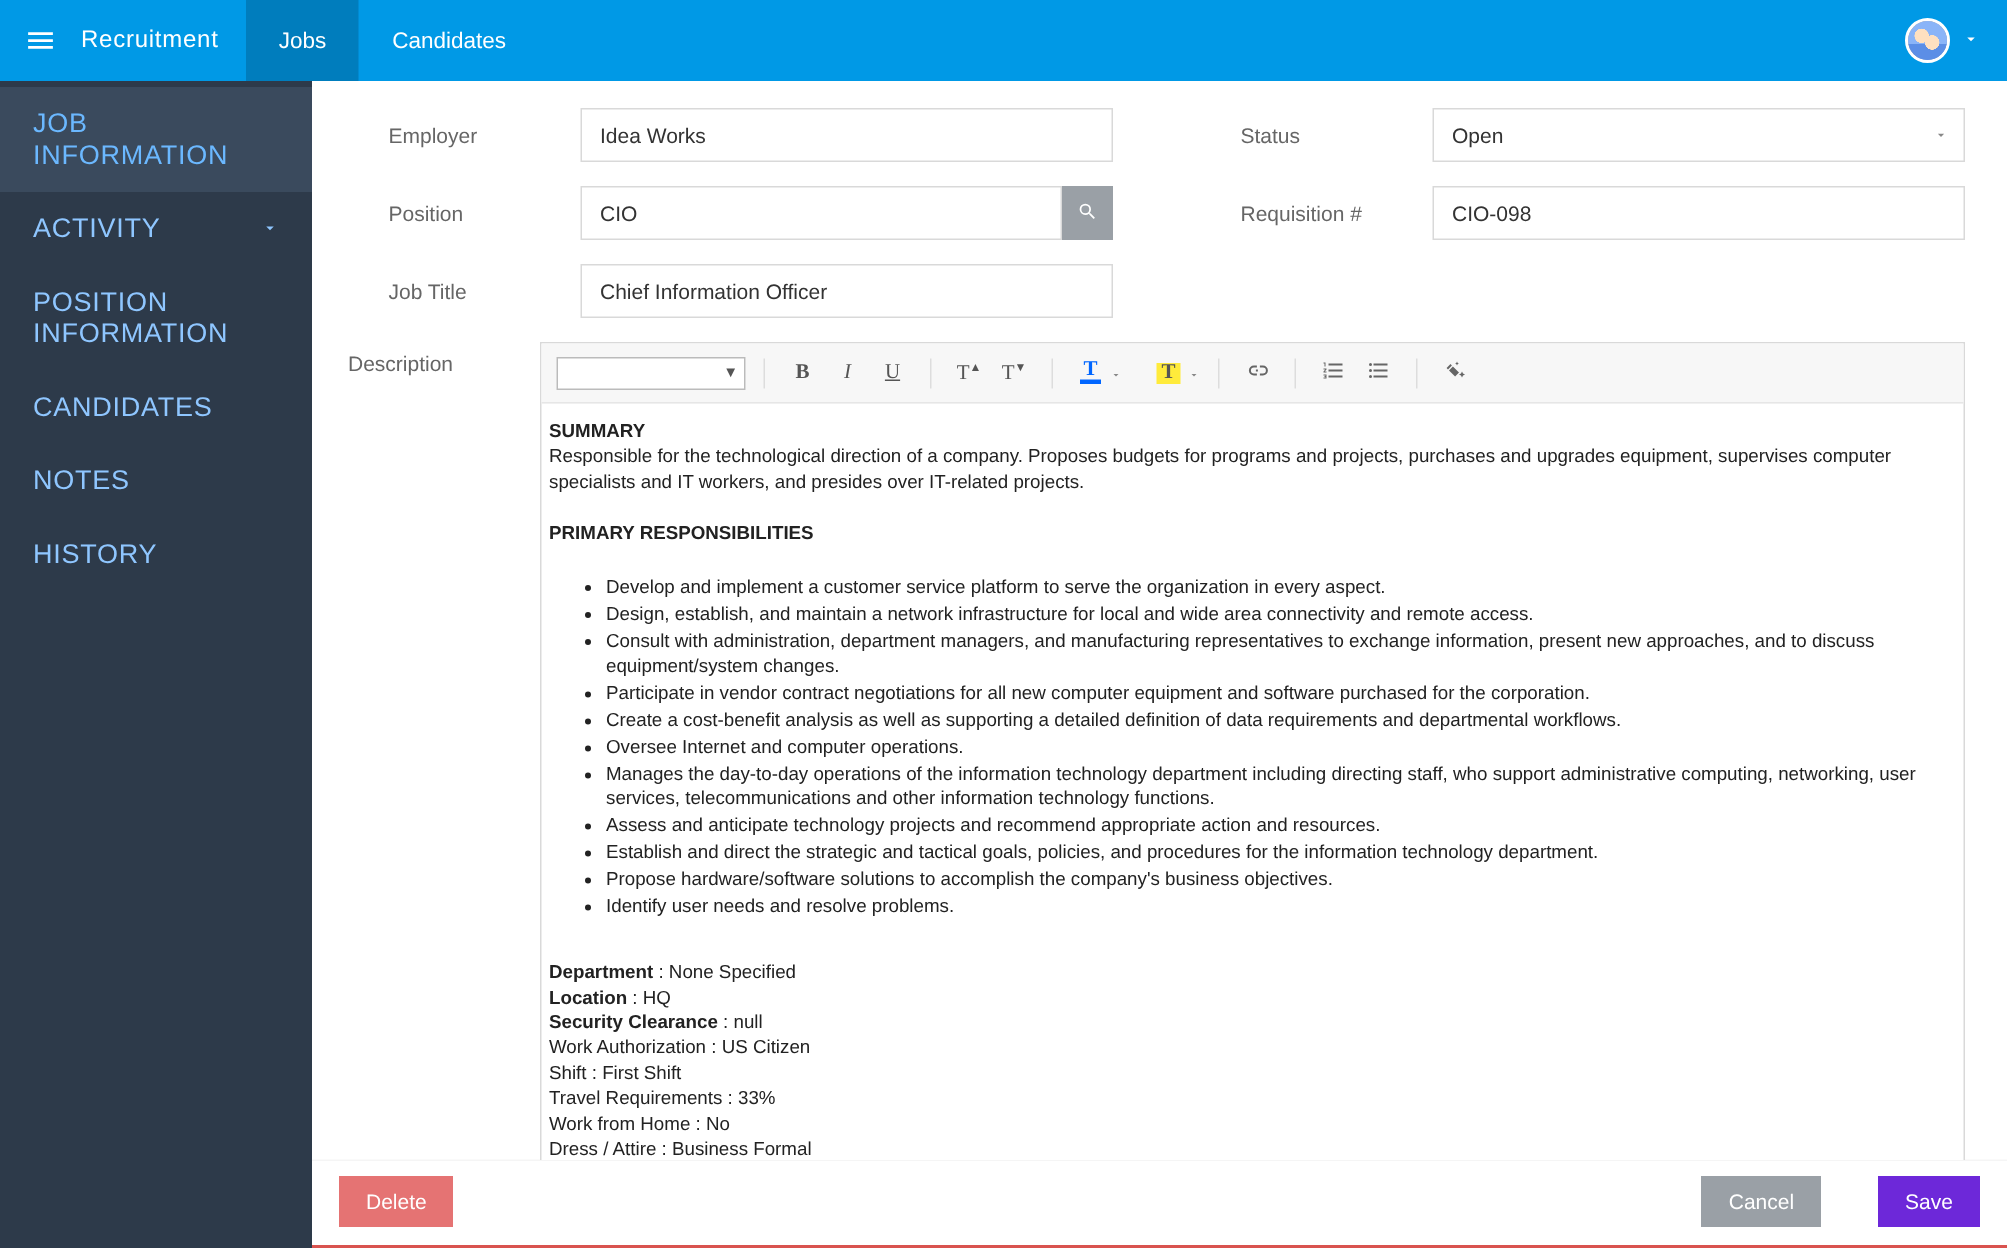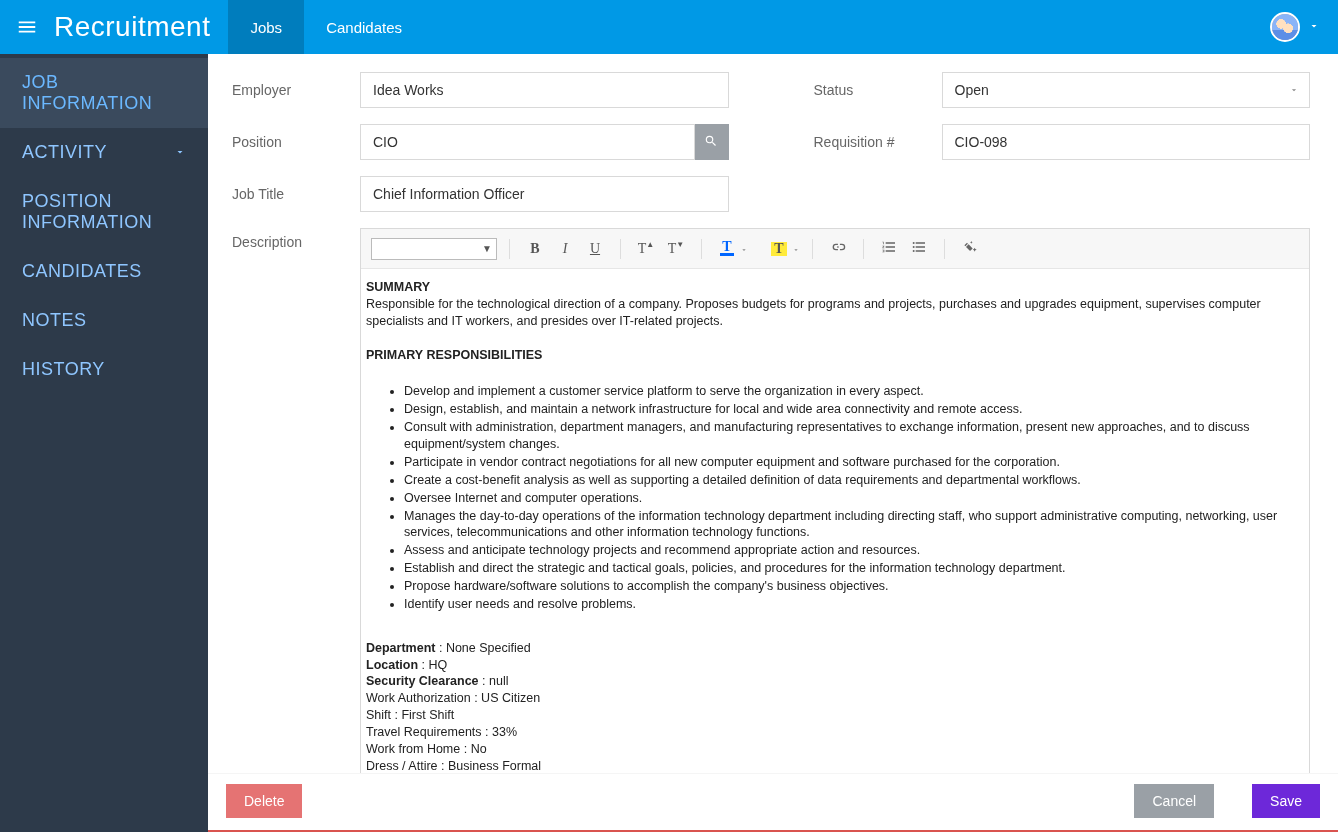--- a/index.html
+++ b/index.html
@@ -13,21 +13,21 @@
     display: flex;
     align-items: stretch;
     color: #fff;
     position: relative;
   }
   .hamburger {
     width: 54px; display: flex; align-items: center; justify-content: center; cursor: pointer;
   }
   .hamburger svg { fill: #fff; }
   .app-title {
-    font-size: 28px; font-weight: 400; display: flex; align-items: center; padding: 0 14px 0 0; letter-spacing: .5px;
+    font-size: 16px; font-weight: 400; display: flex; align-items: center; padding: 0 14px 0 0; letter-spacing: .5px;
   }
   .top-tabs { display: flex; margin-left: 4px; }
   .top-tab {
     padding: 0 22px; display: flex; align-items: center; color: #fff; cursor: pointer; font-size: 15px;
   }
   .top-tab.active { background: #007dbd; }
   .user-area {
     margin-left: auto; display: flex; align-items: center; padding-right: 18px; gap: 8px; cursor: pointer;
   }
   .avatar {
@@ -55,21 +55,21 @@
   }
   .sidebar-item.active { background: #3a4a5d; color: #6bb8ff; }
   .sidebar-item .chev svg { width: 12px; height: 12px; fill:#8fc6ff; }
 
   .content { flex: 1; background: #fff; display: flex; flex-direction: column; min-width: 0; }
 
   .form-area {
     flex: 1; overflow: auto; padding: 18px 28px 8px 24px;
     border-bottom: 1px solid rgba(0,0,0,0.04);
   }
-  .form-row { display: flex; gap: 85px; margin-bottom: 16px; }
+  .form-row { display: flex; gap: 85px; margin-bottom: 16px; margin-left: 27px; }
   .form-col { flex: 1; display: flex; align-items: center; gap: 18px; }
   .form-label { width: 110px; color: #666; font-size: 14px; }
   .input {
     flex: 1; height: 36px; border: 1px solid #d9d9d9; padding: 0 12px; font-size: 14px; color: #333;
     display: flex; align-items: center; background: #fff;
   }
   .input-group { flex:1; display:flex; }
   .input-group .input { flex:1; }
   .input-btn {
     width: 34px; height: 36px; background: #9aa0a6; display:flex; align-items:center; justify-content:center;

